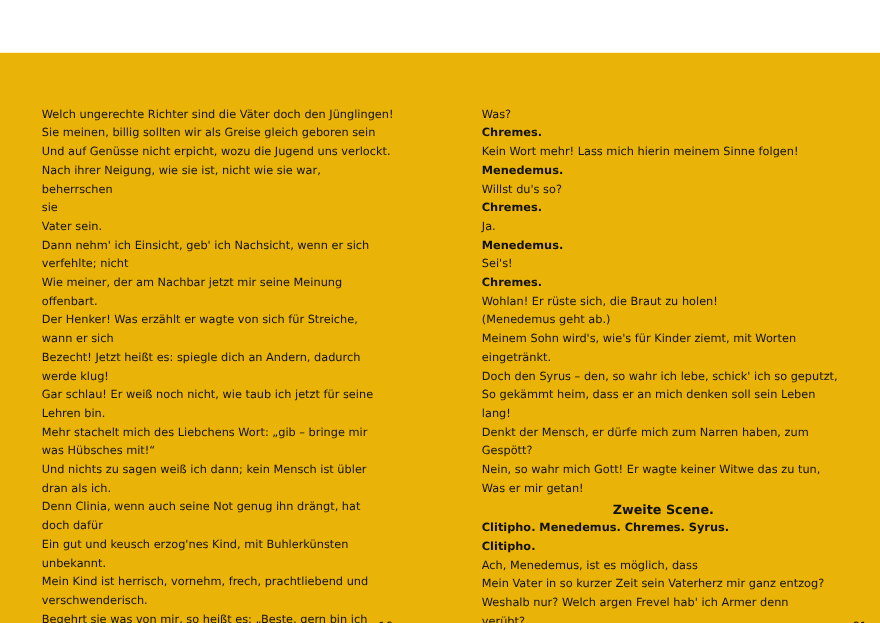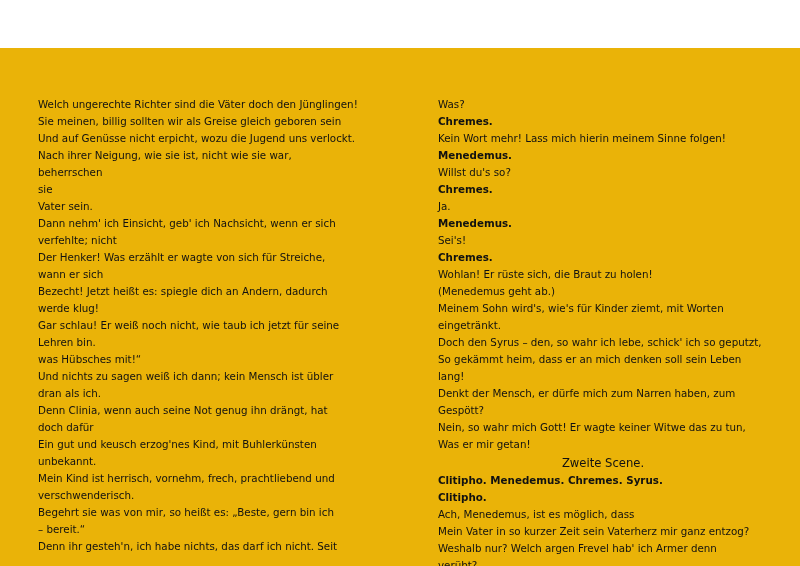--- a/index.html
+++ b/index.html
@@ -35,21 +35,21 @@
   .line {
     white-space: pre-wrap;
     word-wrap: break-word;
   }
   .line.speaker {
     font-weight: bold;
   }
   .line.scene-heading {
     text-align: center;
     font-size: 11.6px;
-    font-weight: normal;
+    font-weight: bold;
     padding-top: 2px;
   }
   .line.cast {
     font-weight: bold;
   }
   .page-number {
     position: absolute;
     font-size: 10.3px;
     color: #111111;
   }
@@ -69,26 +69,28 @@
 
   <div class="column col-left">
       <div class="line body">Welch ungerechte Richter sind die Väter doch den Jünglingen!</div>
       <div class="line body">Sie meinen, billig sollten wir als Greise gleich geboren sein</div>
       <div class="line body">Und auf Genüsse nicht erpicht, wozu die Jugend uns verlockt.</div>
       <div class="line body">Nach ihrer Neigung, wie sie ist, nicht wie sie war, beherrschen</div>
       <div class="line body">sie</div>
       <div class="line body">Vater sein.</div>
       <div class="line body">Dann nehm' ich Einsicht, geb' ich Nachsicht, wenn er sich</div>
       <div class="line body">verfehlte; nicht</div>
+      <div class="line body">Wie meiner, der am Nachbar jetzt mir seine Meinung offenbart.</div>
       <div class="line body">Der Henker! Was erzählt er wagte von sich für Streiche,</div>
       <div class="line body">wann er sich</div>
       <div class="line body">Bezecht! Jetzt heißt es: spiegle dich an Andern, dadurch</div>
       <div class="line body">werde klug!</div>
       <div class="line body">Gar schlau! Er weiß noch nicht, wie taub ich jetzt für seine</div>
       <div class="line body">Lehren bin.</div>
+      <div class="line body">Mehr stachelt mich des Liebchens Wort: „gib – bringe mir</div>
       <div class="line body">was Hübsches mit!“</div>
       <div class="line body">Und nichts zu sagen weiß ich dann; kein Mensch ist übler</div>
       <div class="line body">dran als ich.</div>
       <div class="line body">Denn Clinia, wenn auch seine Not genug ihn drängt, hat</div>
       <div class="line body">doch dafür</div>
       <div class="line body">Ein gut und keusch erzog'nes Kind, mit Buhlerkünsten</div>
       <div class="line body">unbekannt.</div>
       <div class="line body">Mein Kind ist herrisch, vornehm, frech, prachtliebend und</div>
       <div class="line body">verschwenderisch.</div>
       <div class="line body">Begehrt sie was von mir, so heißt es: „Beste, gern bin ich</div>

